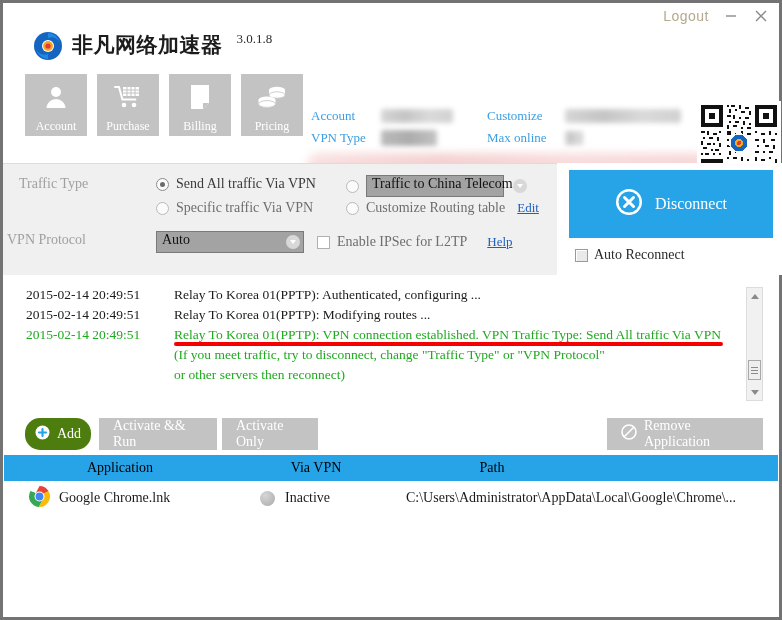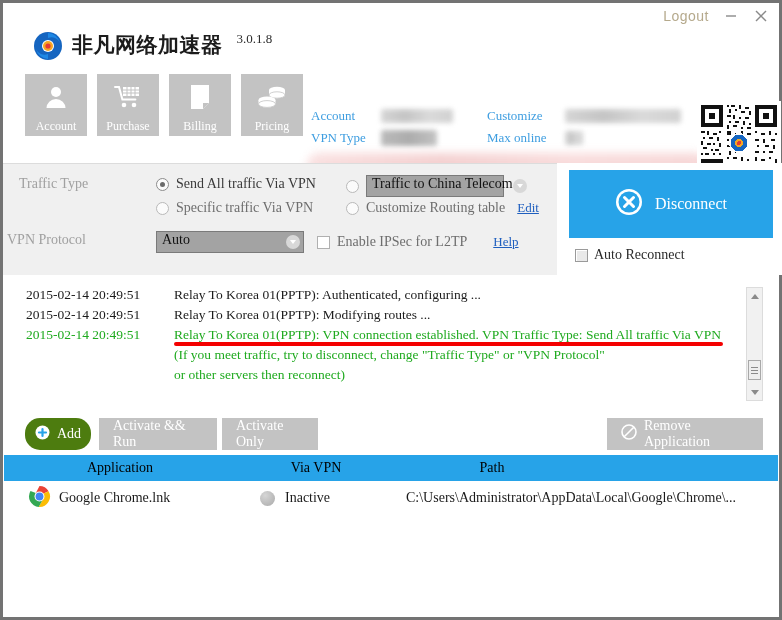--- a/index.html
+++ b/index.html
@@ -537,21 +537,21 @@
       <div class="combo" style="width:148px;">
         <span class="cval">Auto</span>
         <span class="carrow">
             <span class="arrow-circle">
               <i></i>
             </span>
           </span>
       </div>
       <span class="chk" style="margin-left:13px"></span>
       <span class="rtext dim">Enable IPSec for L2TP</span>
-      <span class="link" style="margin-left:26px">Help</span>
+      <span class="link" style="margin-left:20px">Help</span>
     </div>
   </div>
 
   <div class="connpanel">
     <div class="disconnect-btn">
       <span>
         <svg width="28" height="28" viewBox="0 0 28 28">
           <circle cx="14" cy="14" r="13" fill="#fff"></circle>
           <circle cx="14" cy="14" r="10.5" fill="#27a3e8"></circle>
           <g stroke="#fff" stroke-width="3" stroke-linecap="round">

